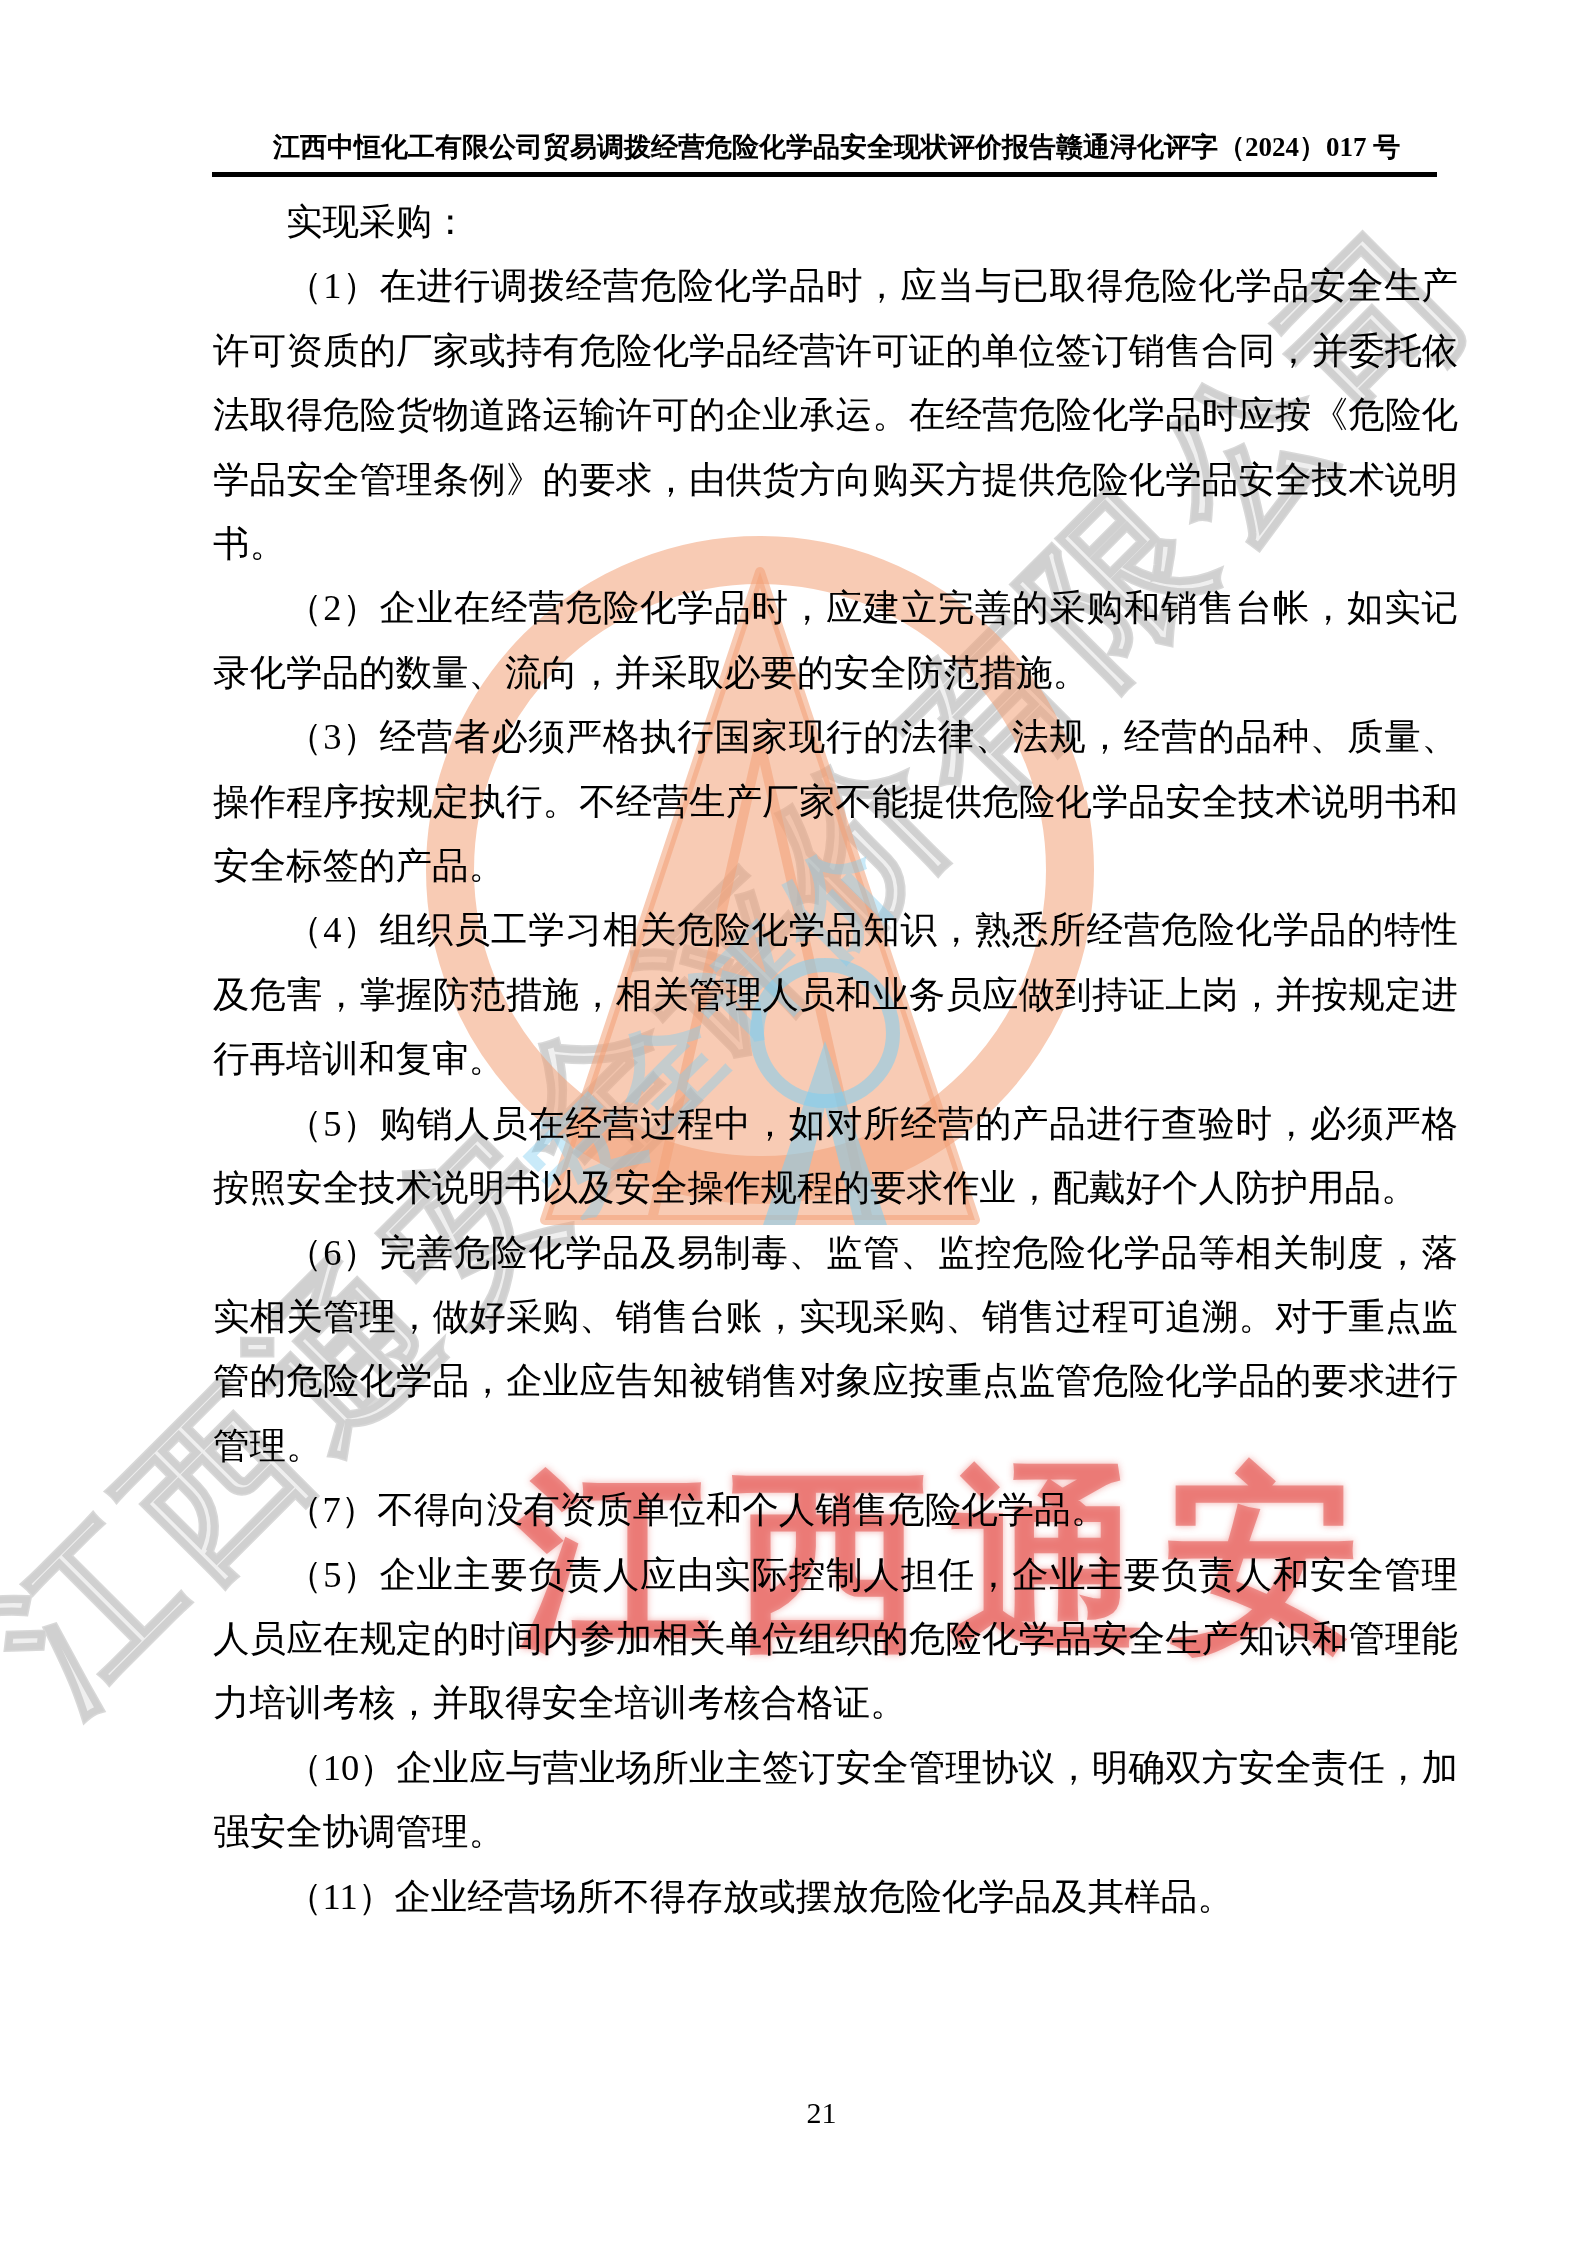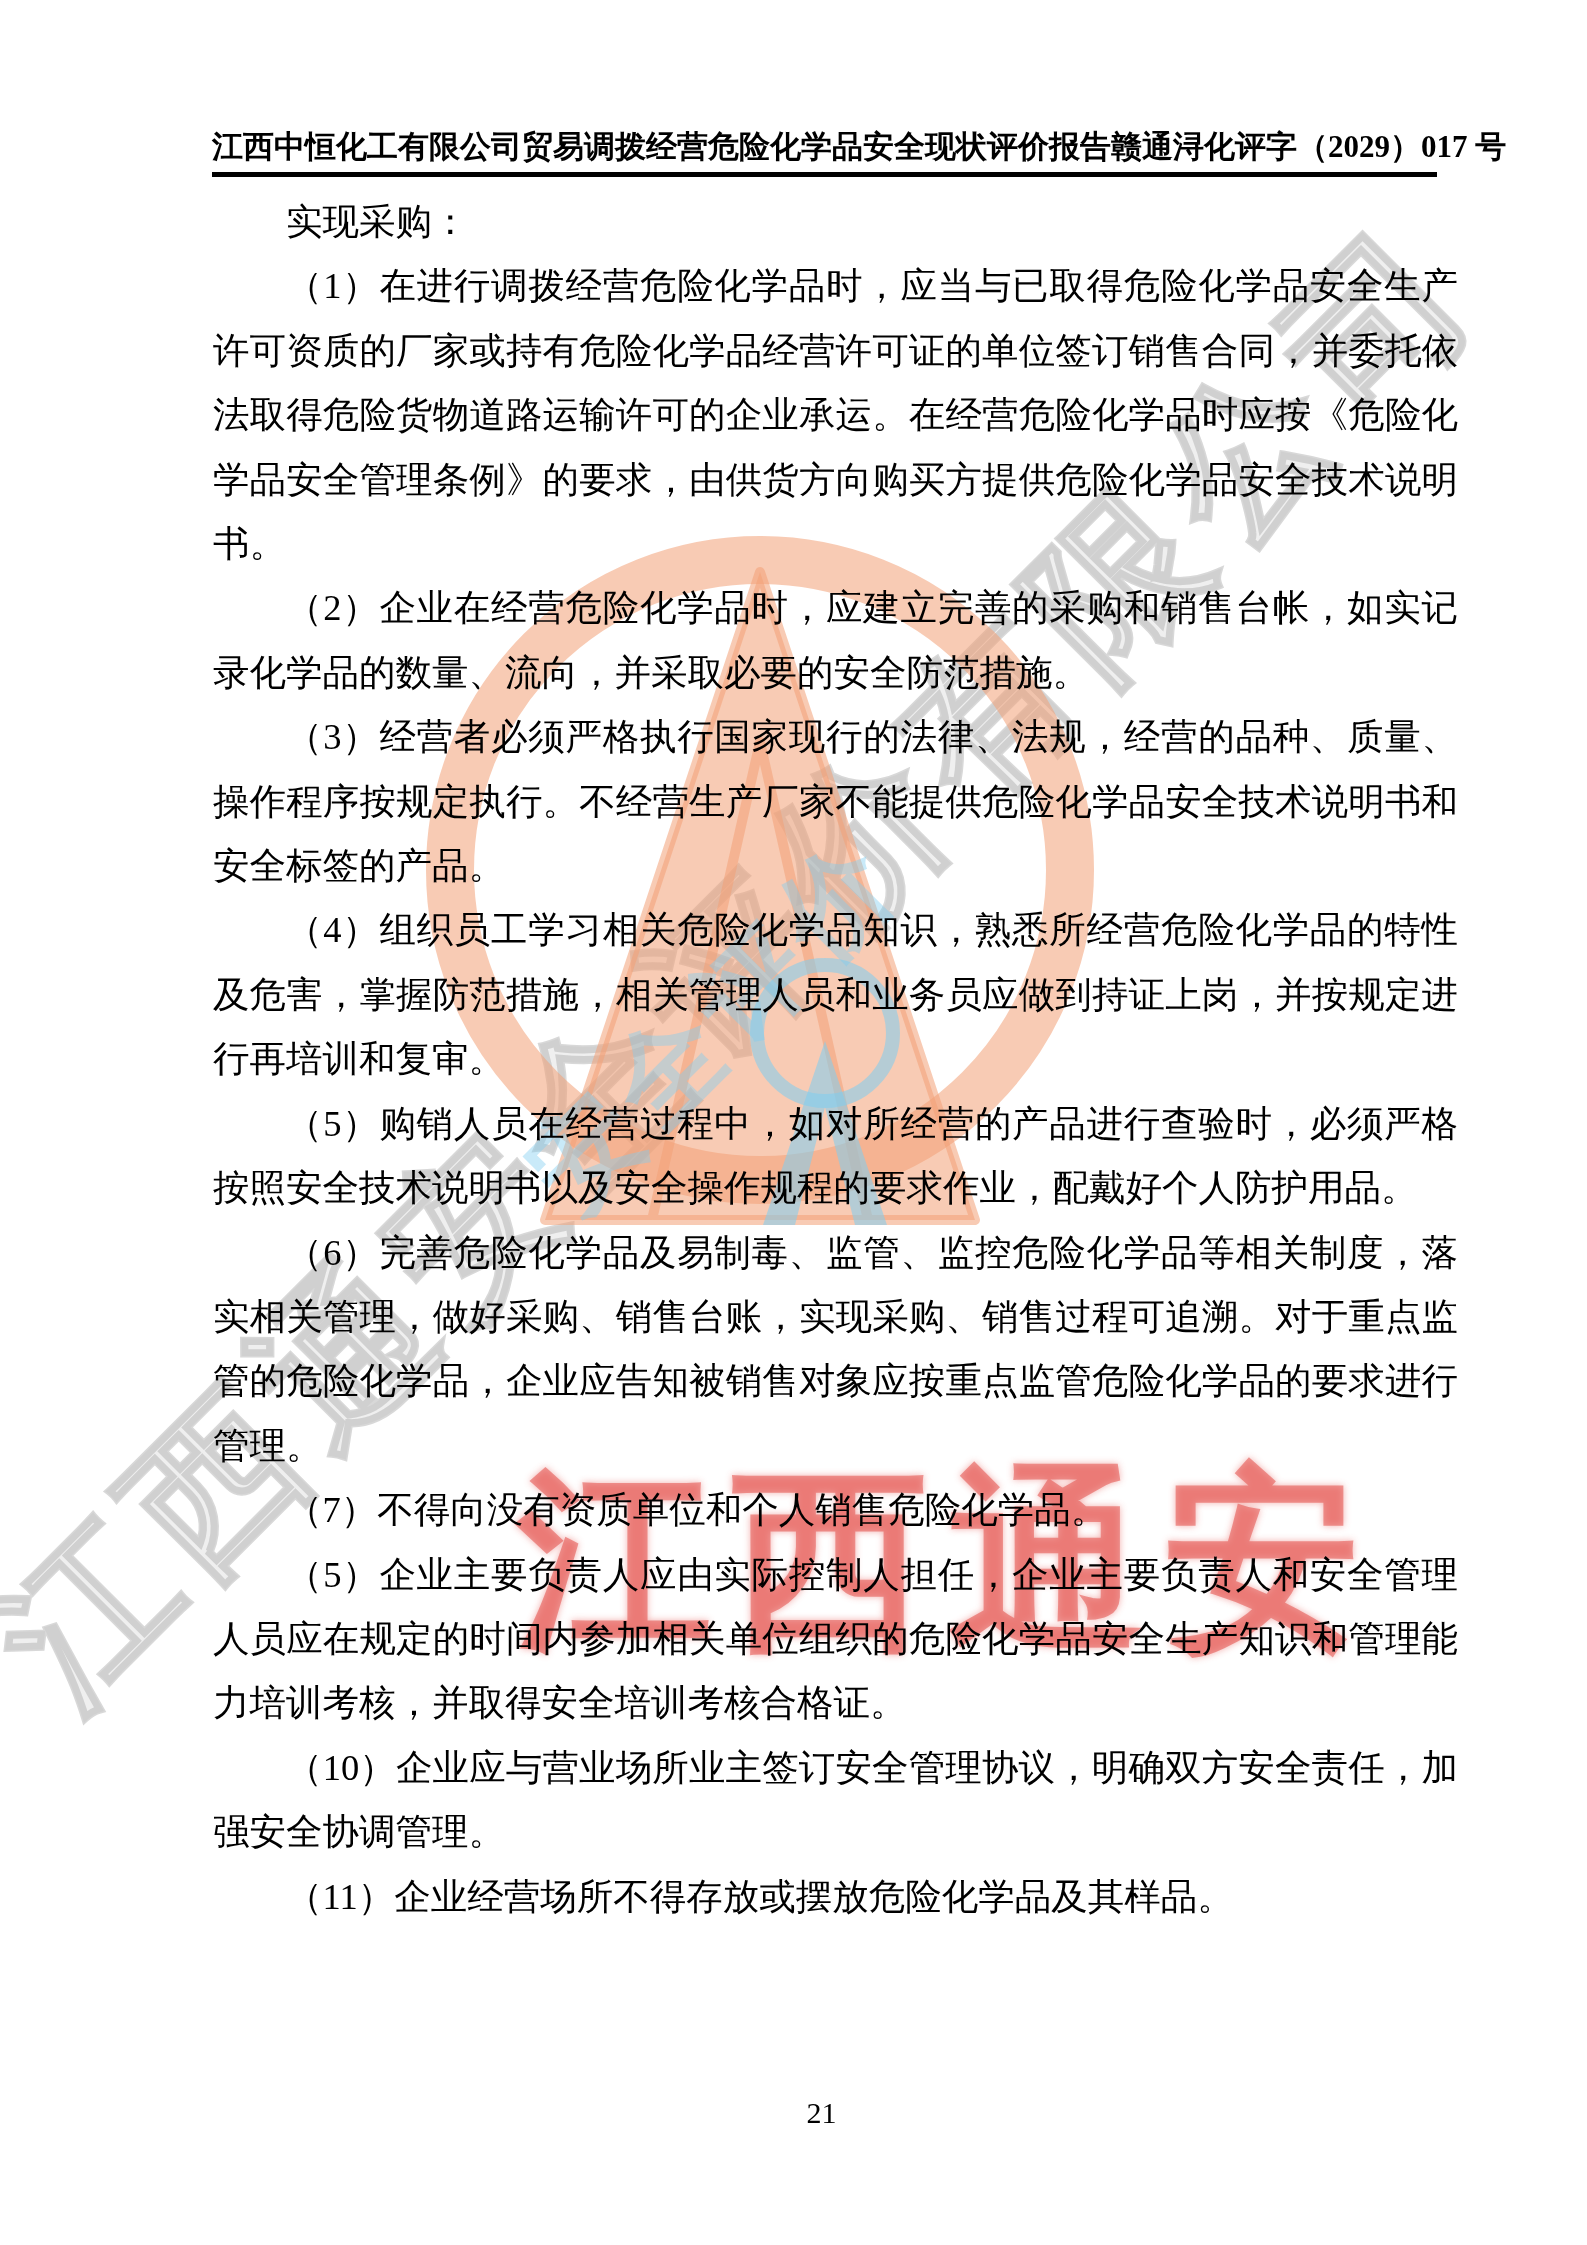--- a/index.html
+++ b/index.html
@@ -34,23 +34,23 @@
     font-family:"Liberation Sans","DejaVu Sans",sans-serif;
     font-weight:bold;font-size:108px;letter-spacing:10px;white-space:nowrap;
     color:rgba(126,205,240,0.42);
     transform:rotate(-45deg);transform-origin:0 50%;
   }
   .wm-orange-logo{position:absolute;left:410px;top:520px;}
   .wm-blue-logo{position:absolute;left:737px;top:945px;}
   
   #content{position:absolute;inset:0;z-index:1;}
   #page-header{
-    position:absolute;left:212px;top:128px;width:1225px;
-    display:flex;justify-content:space-between;align-items:flex-end;
-    font-size:31px;font-weight:600;line-height:38px;white-space:nowrap;
+    position:absolute;left:224px;top:128px;width:1225px;
+    display:flex;justify-content:center;align-items:flex-end;
+    font-size:27px;font-weight:600;line-height:38px;white-space:nowrap;
   }
   #header-rule{
     position:absolute;left:212px;top:172px;width:1225px;height:5px;
     background:#000;
   }
   #body-text{
     position:absolute;left:213px;top:190px;width:1245px;
     font-size:36.5px;line-height:64.4px;
     text-align:justify;text-justify:inter-ideograph;
   }
@@ -85,21 +85,21 @@
 
     <div class="wm-blue-text">安全评价</div>
 
     <div class="wm-red-text">江西通安</div>
   </div>
 
   <div id="content">
 
     <div id="page-header">
       <span>江西中恒化工有限公司贸易调拨经营危险化学品安全现状评价报告</span>
-      <span>赣通浔化评字（2029）017 号</span>
+      <span>赣通浔化评字（2024）017 号</span>
     </div>
     <div id="header-rule"></div>
 
     <div id="body-text">
       <p>实现采购：</p>
       <p>（1）在进行调拨经营危险化学品时，应当与已取得危险化学品安全生产许可资质的厂家或持有危险化学品经营许可证的单位签订销售合同，并委托依法取得危险货物道路运输许可的企业承运。在经营危险化学品时应按《危险化学品安全管理条例》的要求，由供货方向购买方提供危险化学品安全技术说明书。</p>
       <p>（2）企业在经营危险化学品时，应建立完善的采购和销售台帐，如实记录化学品的数量、流向，并采取必要的安全防范措施。</p>
       <p>（3）经营者必须严格执行国家现行的法律、法规，经营的品种、质量、操作程序按规定执行。不经营生产厂家不能提供危险化学品安全技术说明书和安全标签的产品。</p>
       <p>（4）组织员工学习相关危险化学品知识，熟悉所经营危险化学品的特性及危害，掌握防范措施，相关管理人员和业务员应做到持证上岗，并按规定进行再培训和复审。</p>
       <p>（5）购销人员在经营过程中，如对所经营的产品进行查验时，必须严格按照安全技术说明书以及安全操作规程的要求作业，配戴好个人防护用品。</p>

